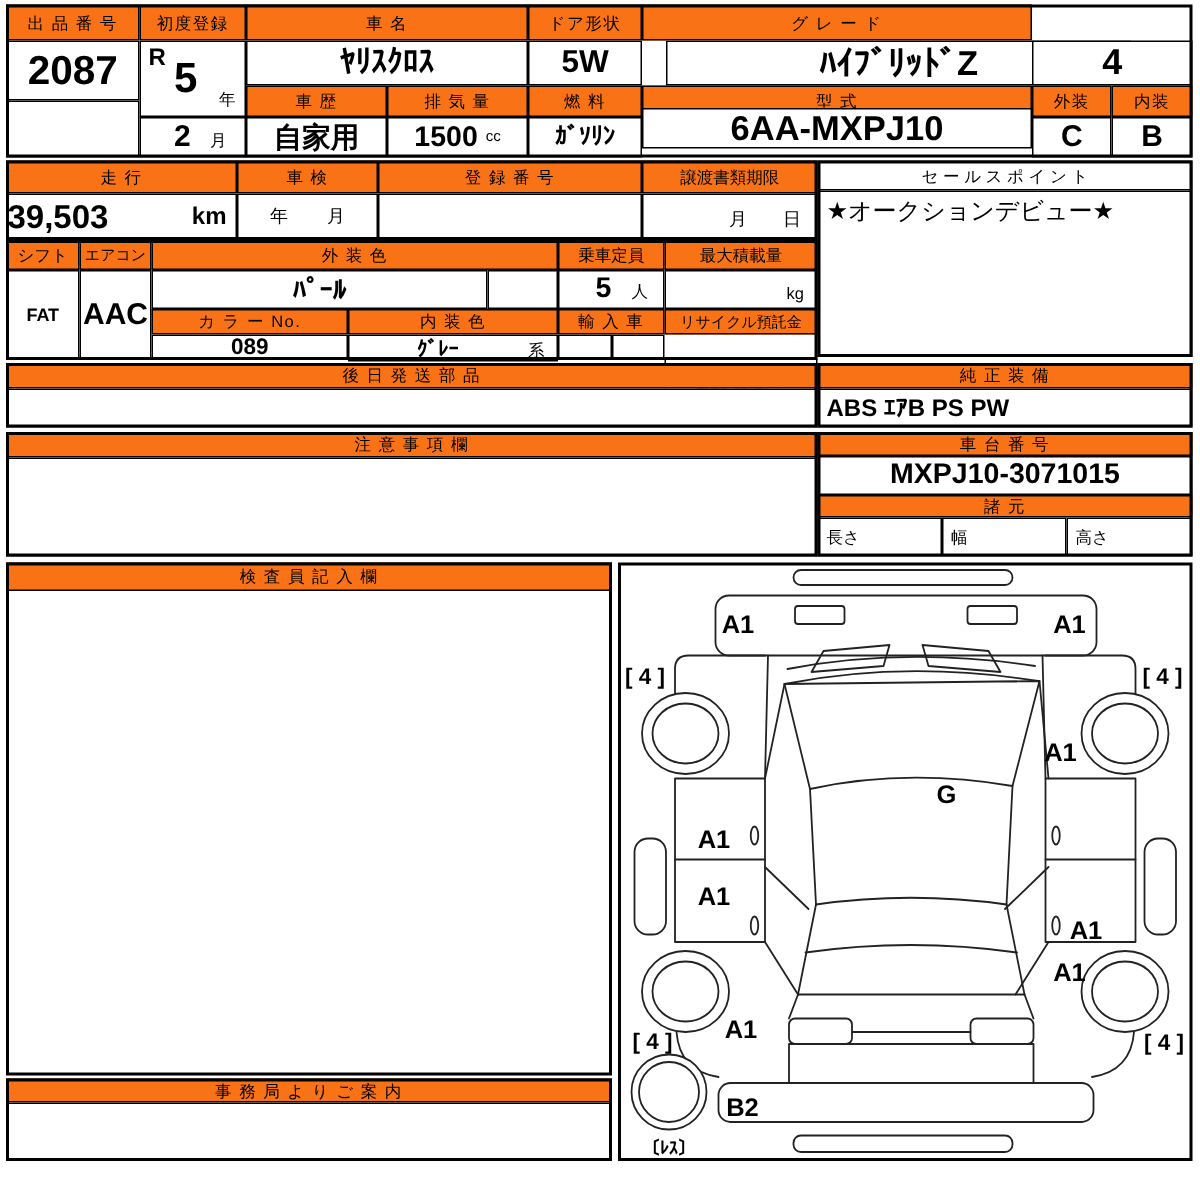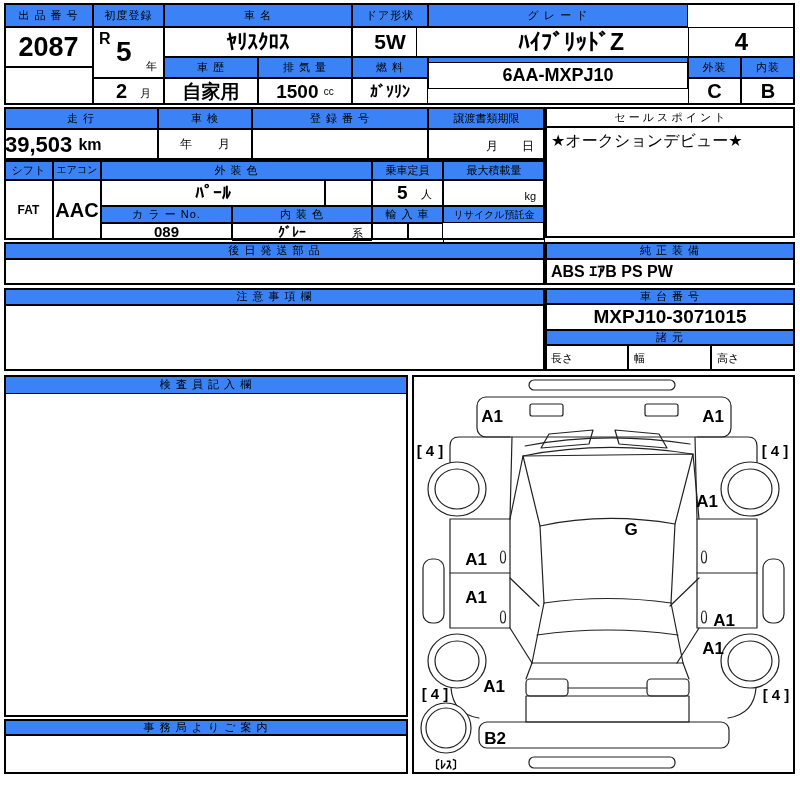--- a/index.html
+++ b/index.html
@@ -1,19 +1,19 @@
 <!DOCTYPE html>
 <html><head>
 <meta charset="utf-8">
 <style>
   html,body{margin:0;padding:0;width:800px;height:800px;overflow:hidden;background:#fff;
     font-family:"Liberation Sans","DejaVu Sans",sans-serif;color:#000;}
   .sheet{position:absolute;left:0;top:0;width:800px;height:800px;background:#fff;}
   .cell{position:absolute;box-sizing:border-box;border:1px solid #000;background:#fff;overflow:hidden;}
-  .hdr{background:#3b82f6;display:flex;align-items:center;justify-content:center;
+  .hdr{background:#f97316;display:flex;align-items:center;justify-content:center;
     font-size:11px;white-space:nowrap;letter-spacing:1px;}
   .whdr{background:#fff;}
   .val{display:flex;align-items:center;justify-content:center;font-weight:bold;white-space:nowrap;}
   .frame{position:absolute;box-sizing:border-box;border:2px solid #000;background:transparent;pointer-events:none;}
   .unit{font-weight:bold;}
   .small{font-weight:normal;}
   svg text{font-family:"Liberation Sans","DejaVu Sans",sans-serif;font-weight:bold;}
 </style>
 </head>
 <body>
@@ -34,41 +34,41 @@
     <span style="position:absolute;left:22px;top:8px;font-weight:bold;font-size:28px">5</span>
     <span style="position:absolute;right:6px;bottom:3px;font-size:11px">年</span>
   </div>
   <div class="cell" style="left:93px;top:78px;width:71px;height:27px">
     <span style="position:absolute;left:22px;top:1px;font-weight:bold;font-size:20px">2</span>
     <span style="position:absolute;right:12px;bottom:3px;font-size:11px">月</span>
   </div>
 
   <div class="cell val" style="left:164px;top:27px;width:188px;height:30px;font-size:21px">ﾔﾘｽｸﾛｽ</div>
   <div class="cell val" style="left:352px;top:27px;width:76px;height:30px;font-size:21px">5W</div>
-  <div class="cell val" style="left:416px;top:27px;width:310px;height:30px;font-size:23px">ﾊｲﾌﾞﾘｯﾄﾞZ</div>
+  <div class="cell val" style="left:444px;top:27px;width:310px;height:30px;font-size:23px">ﾊｲﾌﾞﾘｯﾄﾞZ</div>
   <div class="cell val" style="left:688px;top:27px;width:107px;height:30px;font-size:24px">4</div>
 
   <div class="cell hdr" style="left:164px;top:57px;width:94px;height:21px">車 歴</div>
   <div class="cell hdr" style="left:258px;top:57px;width:94px;height:21px">排 気 量</div>
   <div class="cell hdr" style="left:352px;top:57px;width:76px;height:21px">燃 料</div>
   <div class="cell hdr" style="left:428px;top:57px;width:260px;height:21px">型 式</div>
   <div class="cell hdr" style="left:688px;top:57px;width:53px;height:21px">外装</div>
   <div class="cell hdr" style="left:741px;top:57px;width:54px;height:21px">内装</div>
 
   <div class="cell val" style="left:164px;top:78px;width:94px;height:27px;font-size:19px">自家用</div>
   <div class="cell val" style="left:258px;top:78px;width:94px;height:27px;font-size:19px">
     <span>1500</span>&nbsp;<span class="small" style="font-size:10px">cc</span>
   </div>
   <div class="cell val" style="left:352px;top:78px;width:76px;height:27px;font-size:16px">ｶﾞｿﾘﾝ</div>
-  <div class="cell val" style="left:428px;top:62px;width:260px;height:27px;font-size:18px">6AA-MXPJ10</div>
+  <div class="cell val" style="left:428px;top:72px;width:260px;height:27px;font-size:23px">6AA-MXPJ10</div>
   <div class="cell val" style="left:688px;top:78px;width:53px;height:27px;font-size:20px">C</div>
   <div class="cell val" style="left:741px;top:78px;width:54px;height:27px;font-size:20px">B</div>
 
   <div class="cell hdr" style="left:4px;top:107px;width:154px;height:22px">走 行</div>
-  <div class="cell val" style="left:4px;top:129px;width:154px;height:31px;font-size:22px;justify-content:flex-start;padding-right:6px">
+  <div class="cell val" style="left:4px;top:129px;width:154px;height:31px;font-size:22px;justify-content:space-between;padding-right:6px">
     <span>39,503</span>&nbsp;<span class="unit" style="font-size:16px">km</span>
   </div>
   <div class="cell hdr" style="left:158px;top:107px;width:94px;height:22px">車 検</div>
   <div class="cell" style="left:158px;top:129px;width:94px;height:31px;display:flex;align-items:center;justify-content:center;gap:26px;font-size:12px">
     <span>年</span>
       <span>月</span>
   </div>
   <div class="cell hdr" style="left:252px;top:107px;width:176px;height:22px">登 録 番 号</div>
   <div class="cell" style="left:252px;top:129px;width:176px;height:31px"></div>
   <div class="cell hdr" style="left:428px;top:107px;width:117px;height:22px;letter-spacing:0">譲渡書類期限</div>

